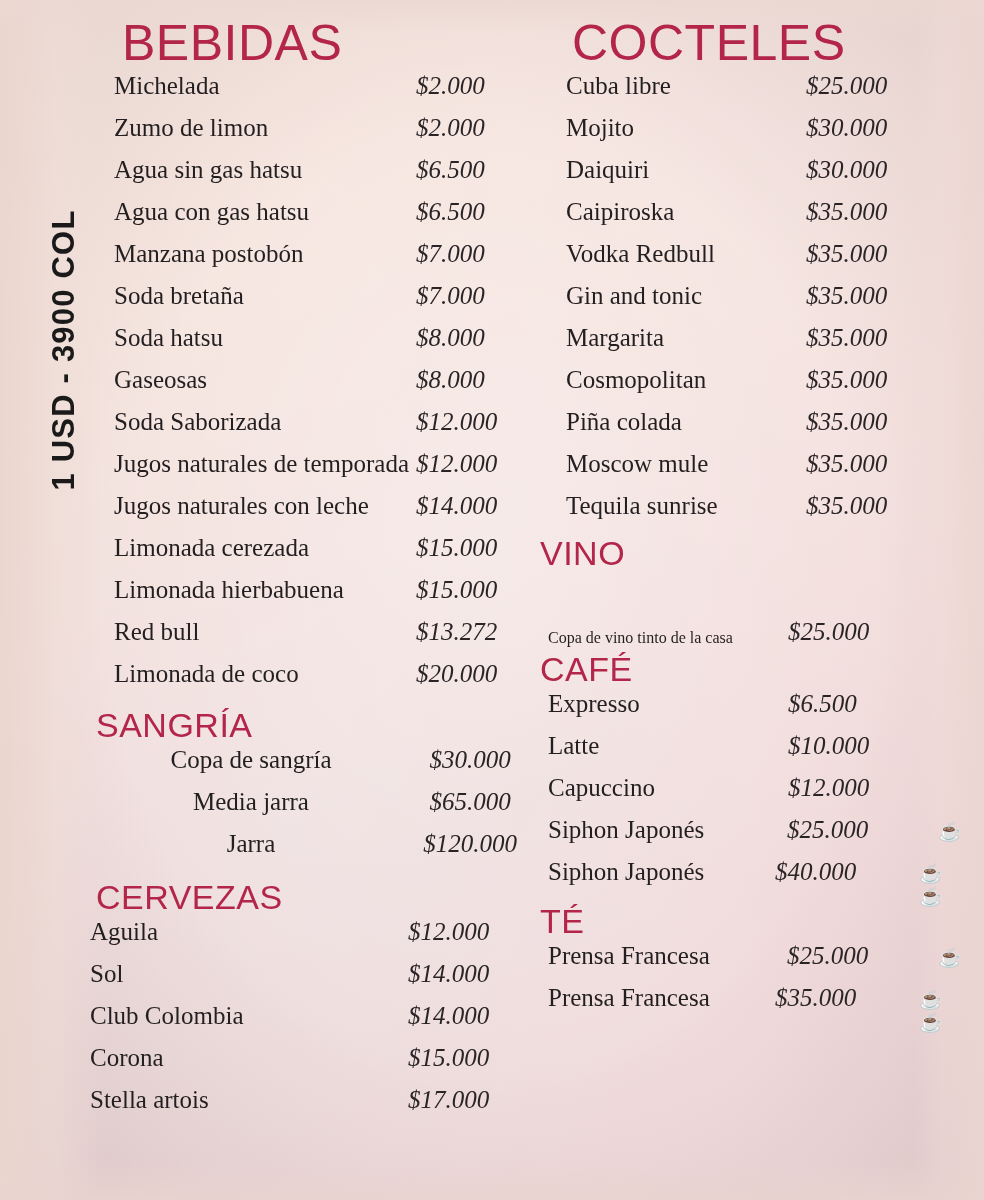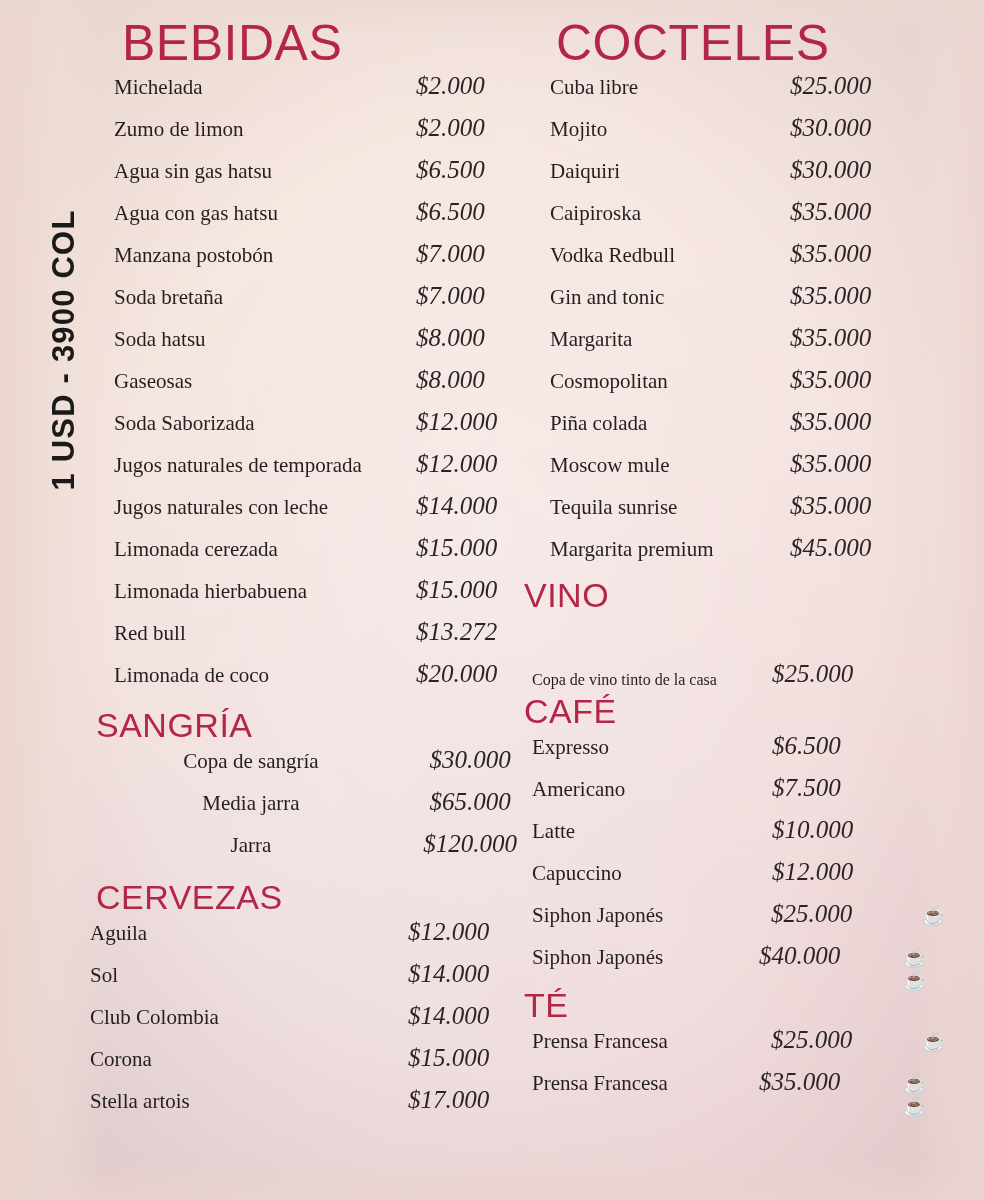--- a/index.html
+++ b/index.html
@@ -78,21 +78,21 @@
     letter-spacing: 1.2px;
     color: #1a1a1a;
     white-space: nowrap;
   }
 
   .column {
     position: absolute;
     top: 18px;
   }
   #col-left { left: 100px; width: 430px; }
-  #col-right { left: 524px; width: 420px; }
+  #col-right { left: 540px; width: 420px; }
 
   .section { margin-bottom: 2px; }
 
   .section-title {
     font-family: "Liberation Sans", sans-serif;
     color: #b3264a;
     font-weight: 400;
     letter-spacing: 0.5px;
     line-height: 1.0;
   }
@@ -101,21 +101,21 @@
 
   .items { margin-top: 4px; }
 
   .row {
     display: flex;
     align-items: baseline;
     color: #231f20;
   }
   .row .name {
     font-family: "Liberation Serif", serif;
-    font-size: 21px;
+    font-size: 25px;
     white-space: nowrap;
   }
   .row .price {
     font-family: "Liberation Serif", serif;
     font-style: italic;
     font-size: 25px;
     color: #2a2426;
     white-space: nowrap;
   }
   .row .cups {
@@ -328,24 +328,20 @@
           <span class="price">$35.000</span>
         </div>
         <div class="row">
           <span class="name">Moscow mule</span>
           <span class="price">$35.000</span>
         </div>
         <div class="row">
           <span class="name">Tequila sunrise</span>
           <span class="price">$35.000</span>
         </div>
-        <div class="row">
-          <span class="name">Margarita premium</span>
-          <span class="price">$45.000</span>
-        </div>
       </div>
     </div>
 
     <div class="section">
       <div class="section-title mid title-vino">VINO</div>
       <div class="items indent-r0">
         <div class="row vino-row">
           <span class="name two-line-name">Copa de vino tinto de la casa</span>
           <span class="price">$25.000</span>
         </div>
@@ -354,25 +350,20 @@
 
     <div class="section">
       <div class="section-title mid title-cafe">CAFÉ</div>
       <div class="items indent-r0">
         <div class="row">
           <span class="name">Expresso</span>
           <span class="price">$6.500</span>
           <span class="cups"></span>
         </div>
         <div class="row">
-          <span class="name">Americano</span>
-          <span class="price">$7.500</span>
-          <span class="cups"></span>
-        </div>
-        <div class="row">
           <span class="name">Latte</span>
           <span class="price">$10.000</span>
           <span class="cups"></span>
         </div>
         <div class="row">
           <span class="name">Capuccino</span>
           <span class="price">$12.000</span>
           <span class="cups"></span>
         </div>
         <div class="row">

